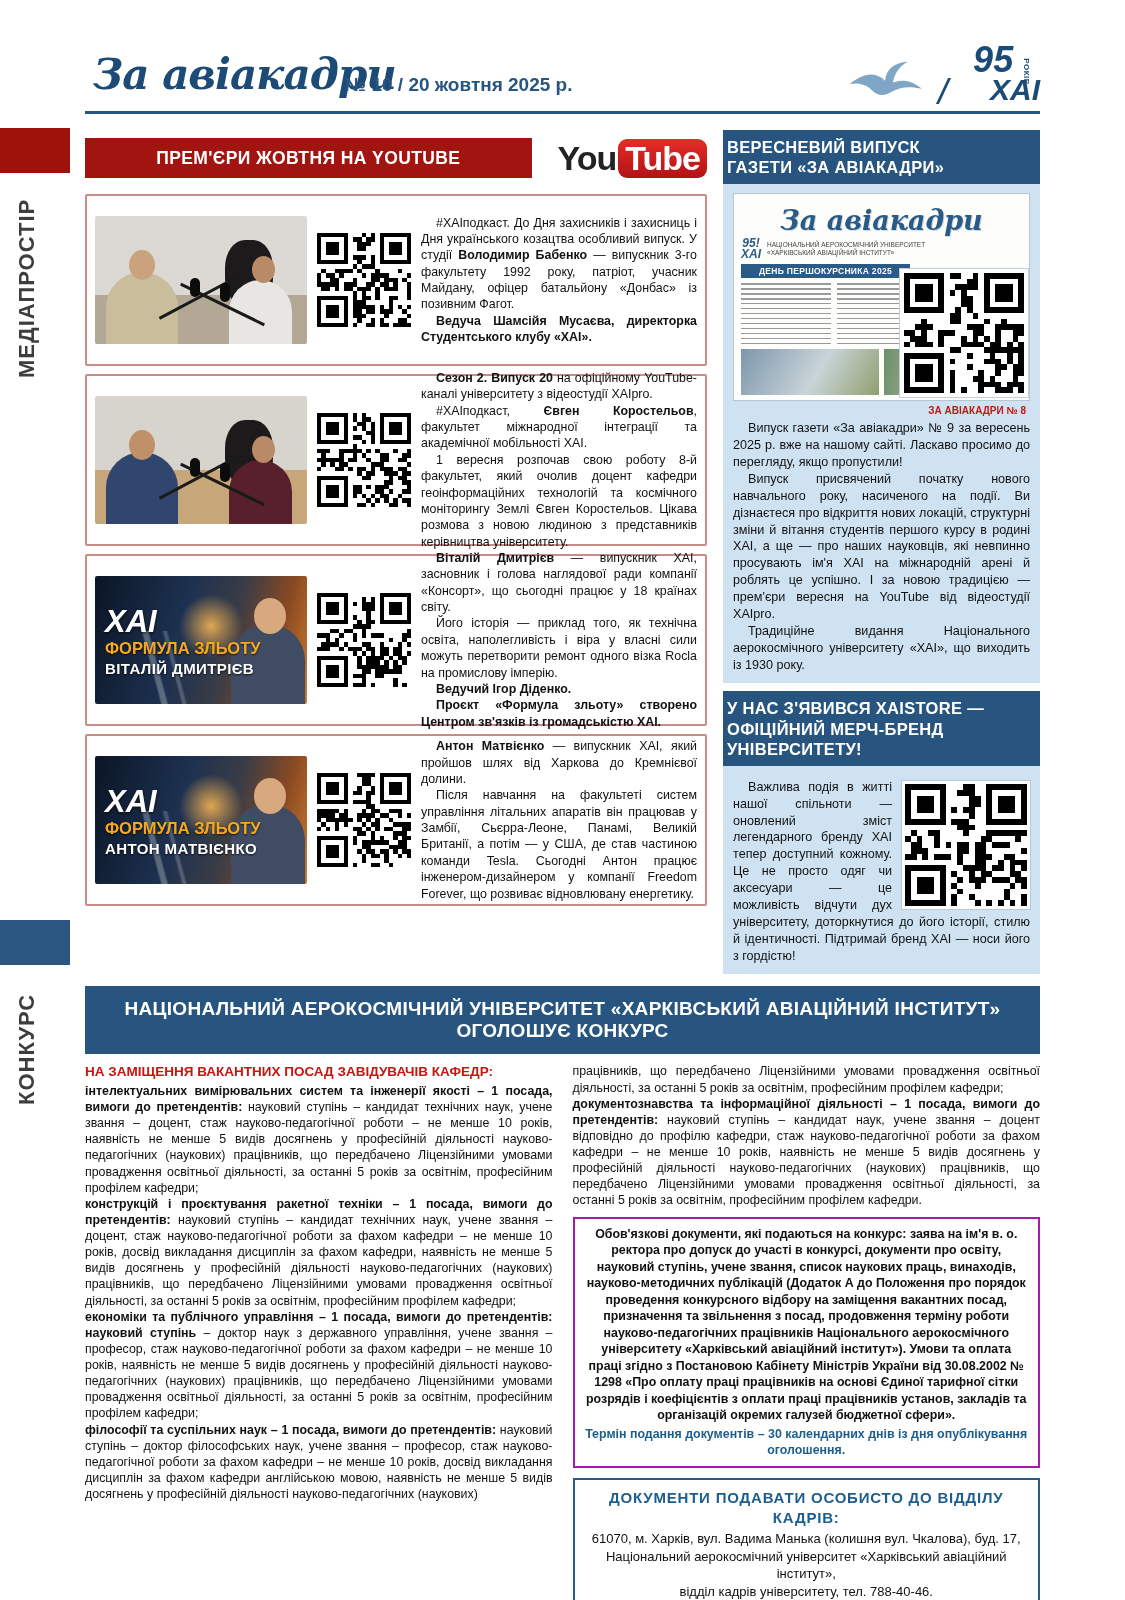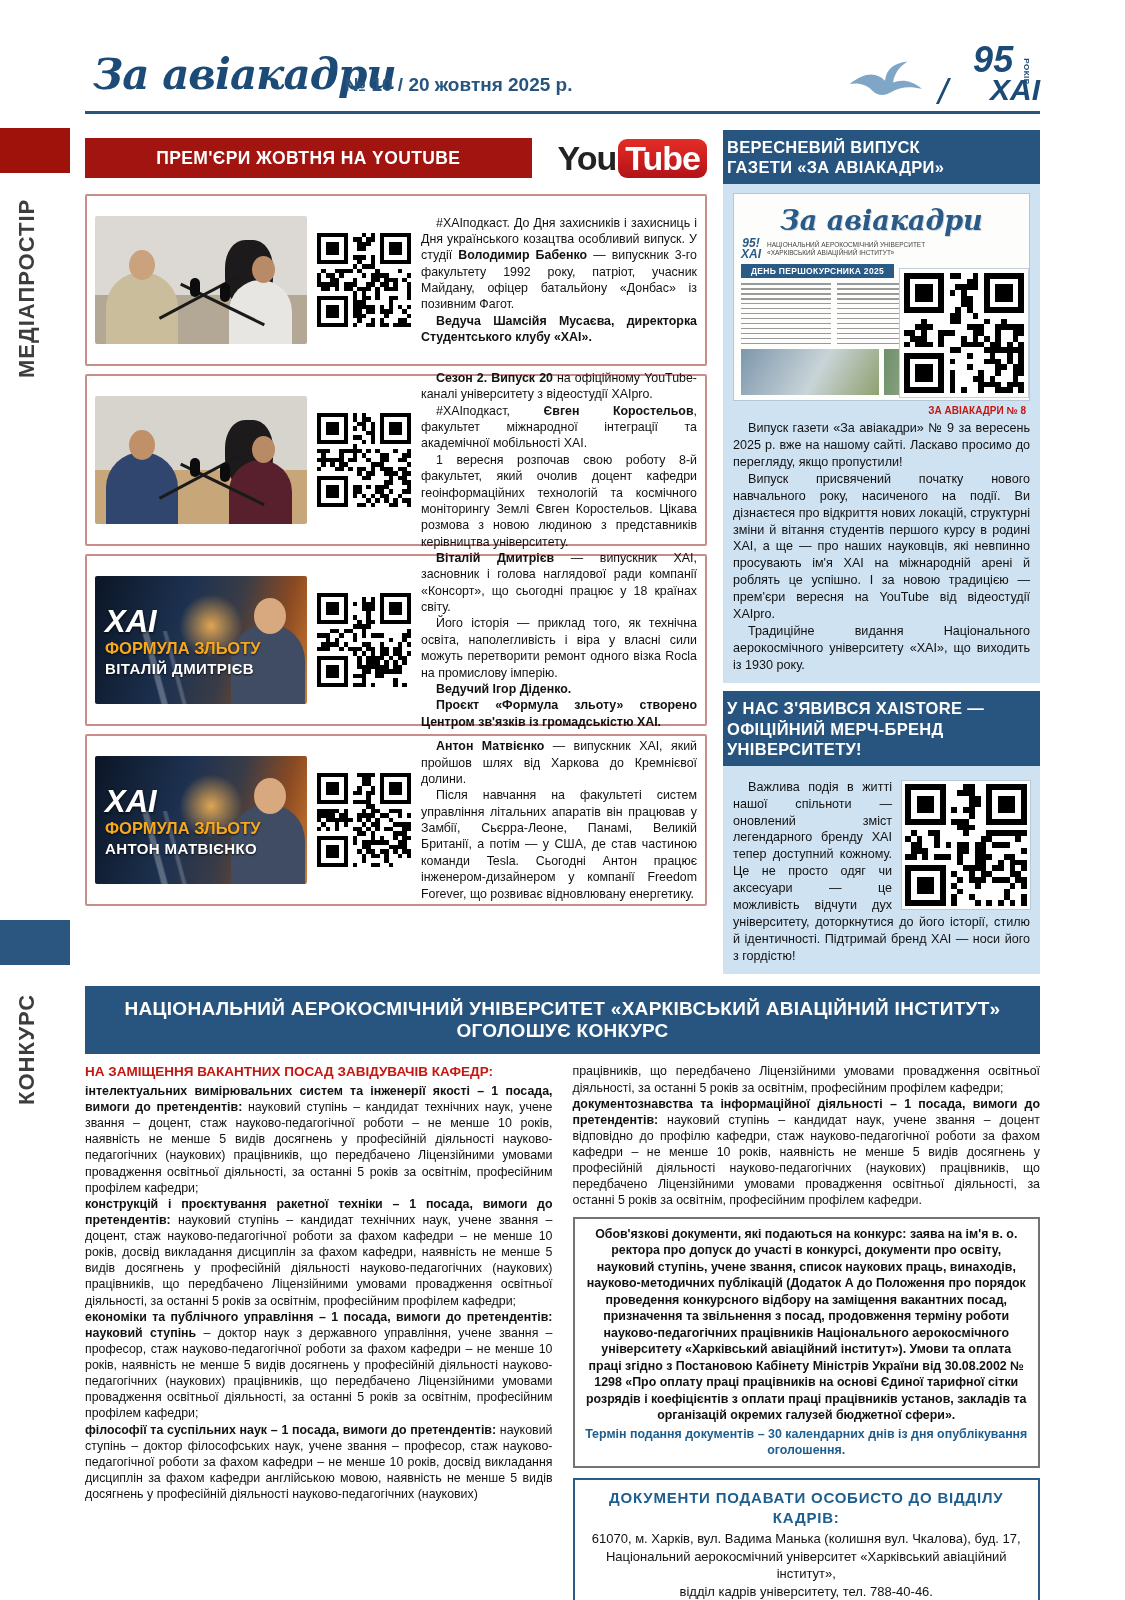--- a/index.html
+++ b/index.html
@@ -79,41 +79,41 @@
       padding:7px 4px;font-size:16.5px;line-height:1.22;letter-spacing:.3px;}
   .lightbox{background:#cfe2f2;padding:9px 10px 10px;}
   .mini-wrap{position:relative;}
   .mini-paper{background:#fdfdfb;border:1px solid #b8c6d4;height:208px;padding:5px 7px;position:relative;overflow:hidden;}
   .mini-logo{text-align:center;font-family:"DejaVu Serif",serif;font-style:italic;font-weight:900;
       font-size:27px;color:#2a5a86;line-height:1;margin-top:8px;text-shadow:1px 1px 0 #cdd8e2;}
   .mini-row{display:flex;align-items:center;gap:6px;margin-top:4px;}
   .mini-badge{font-weight:900;font-style:italic;font-size:12px;color:#2a5a86;line-height:.9;text-align:center;}
   .mini-sub{font-size:6.5px;color:#444;line-height:1.25;}
   .mini-head{background:#2a5a86;color:#fff;font-weight:700;font-size:8.5px;
-      padding:2px 10px;display:inline-block;margin-top:3px;letter-spacing:.3px;}
+      padding:2px 18px;display:inline-block;margin-top:3px;letter-spacing:.3px;}
   .mini-cols{display:flex;gap:6px;margin-top:5px;height:62px;}
   .mini-cols b{flex:1;background:repeating-linear-gradient(#9a9a9a 0 1.5px,transparent 1.5px 5px);}
   .mini-photos{display:flex;gap:5px;margin-top:4px;height:46px;}
   .mini-photos u{flex:1;text-decoration:none;display:block;}
   .mph1{background:linear-gradient(120deg,#7d97ad,#c9d4d8 55%,#8fa06f);}
   .mph2{background:linear-gradient(100deg,#6d8f6a,#b9c4a9 50%,#7e8f9f);}
   .qr-issue{position:absolute;right:2px;top:76px;width:128px;height:128px;border:4px solid #fff;
       box-shadow:0 0 0 1px #c2cfdb;z-index:4;}
   .issue-caption{text-align:right;color:#c6160f;font-weight:700;font-size:10px;margin:4px 4px 2px 0;}
   .rtext{font-size:12.6px;line-height:1.34;text-align:justify;margin-top:4px;}
   .xai-box{margin-top:8px;}
   .qr-store{float:right;width:128px;height:128px;margin:6px 0 0 10px;border:3px solid #fff;box-shadow:0 0 0 1px #b7c8d8;}
   
   .konkurs-banner{margin-top:12px;background:#27557f;color:#fff;font-weight:700;font-size:19px;
       text-align:center;padding:12px 6px;letter-spacing:.3px;}
   .konkurs-cols{display:flex;gap:20px;margin-top:9px;}
   .kcol{flex:1;font-size:12.4px;line-height:1.3;text-align:justify;}
   .kcol .rp{text-indent:0;margin:0;}
   .k-red{color:#c6160f;font-weight:700;font-size:13.5px;margin:0 0 2px;}
-  .docs-box{border:2px solid #737373;margin-top:8px;padding:7px 10px;text-align:center;
+  .docs-box{border:2px solid #a21caf;margin-top:8px;padding:7px 10px;text-align:center;
       font-weight:700;font-size:12.4px;line-height:1.33;}
   .deadline{color:#1d5e8f;margin-top:2px;font-weight:700;}
   .submit-box{border:2px solid #2a5a86;margin-top:10px;padding:8px 10px;text-align:center;
       font-size:13px;line-height:1.35;}
   .submit-title{color:#1d5e8f;font-weight:700;font-size:15px;letter-spacing:.8px;margin-bottom:2px;}
   b.seg{font-weight:700;}
 </style>
 </head>
 <body>
 

